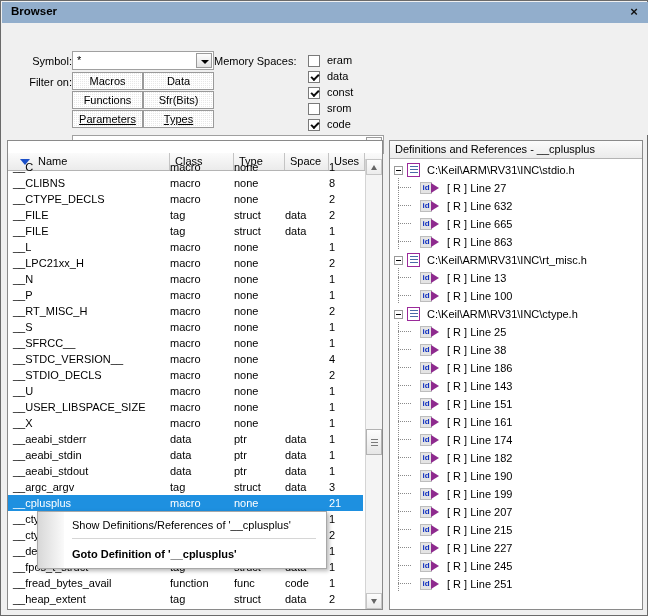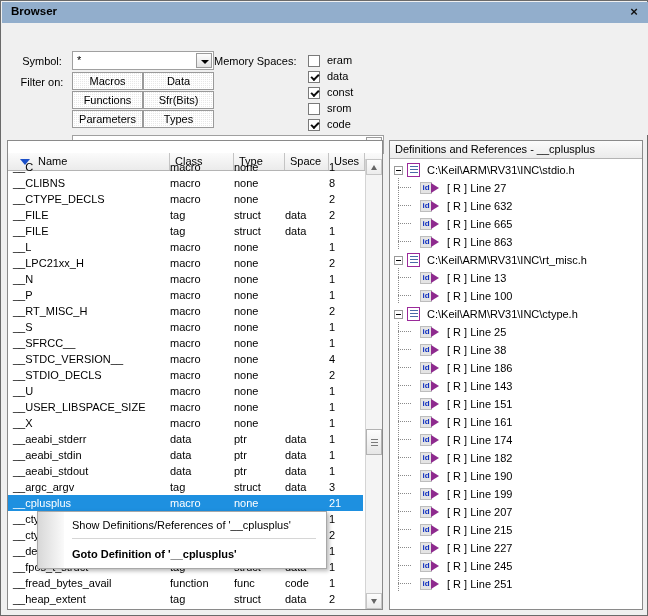--- a/index.html
+++ b/index.html
@@ -27,21 +27,21 @@
     font-weight:bold;font-size:11.5px;color:#000;
   }
   .close-btn{
     position:absolute;right:6px;top:2px;width:16px;height:16px;
     font-size:13px;font-weight:bold;color:#111;
     text-align:center;line-height:15px;cursor:pointer;
     font-family:"Liberation Sans",sans-serif;
   }
   
   .filter-area{position:absolute;left:1px;top:22px;width:646px;height:112px;background:#f0f0f0;}
-  .lbl{position:absolute;font-size:11px;color:#000;text-align:center;}
+  .lbl{position:absolute;font-size:11px;color:#000;text-align:right;}
   .symbol-label{left:10px;top:32px;width:60px;}
   .filteron-label{left:10px;top:53px;width:60px;}
   .fileoutline-label{left:2px;top:116px;width:68px;}
   .memspaces-label{left:212px;top:32px;width:88px;text-align:left;}
 
   .combo{
     position:absolute;background:#fff;border:1px solid #a0a0a0;
     box-sizing:border-box;height:19px;
   }
   .combo .val{position:absolute;left:4px;top:2px;font-size:11px;color:#000;}
@@ -62,21 +62,21 @@
     position:absolute;width:71px;height:18px;
     border:1px solid #9a9a9a;
     box-sizing:border-box;
     background-color:#e8e8e8;
     background-image:
       repeating-linear-gradient(0deg,rgba(255,255,255,.95) 0 1px,rgba(0,0,0,0) 1px 2px),
       repeating-linear-gradient(90deg,rgba(255,255,255,.95) 0 1px,rgba(0,0,0,0) 1px 2px);
     font-size:11px;text-align:center;line-height:16px;color:#000;
     cursor:pointer;
   }
-  .fb-r0{top:49px;} .fb-r1{top:68px;} .fb-r2{top:87px;}
+  .fb-r0{top:49px;} .fb-r1{top:68px;} .fb-r2{top:87px;text-decoration:underline;}
   .fb-c0{left:70px;} .fb-c1{left:141px;}
 
   .chk-row{position:absolute;left:306px;font-size:11px;height:16px;}
   .chk-box{
     position:absolute;left:0;top:1px;width:12px;height:12px;
     background:#fff;border:1px solid #7a7a7a;box-sizing:border-box;
   }
   .chk-box.on::after{
     content:"";position:absolute;left:2px;top:2px;width:6px;height:3px;
     border-left:2px solid #0c0c0c;border-bottom:2px solid #0c0c0c;

